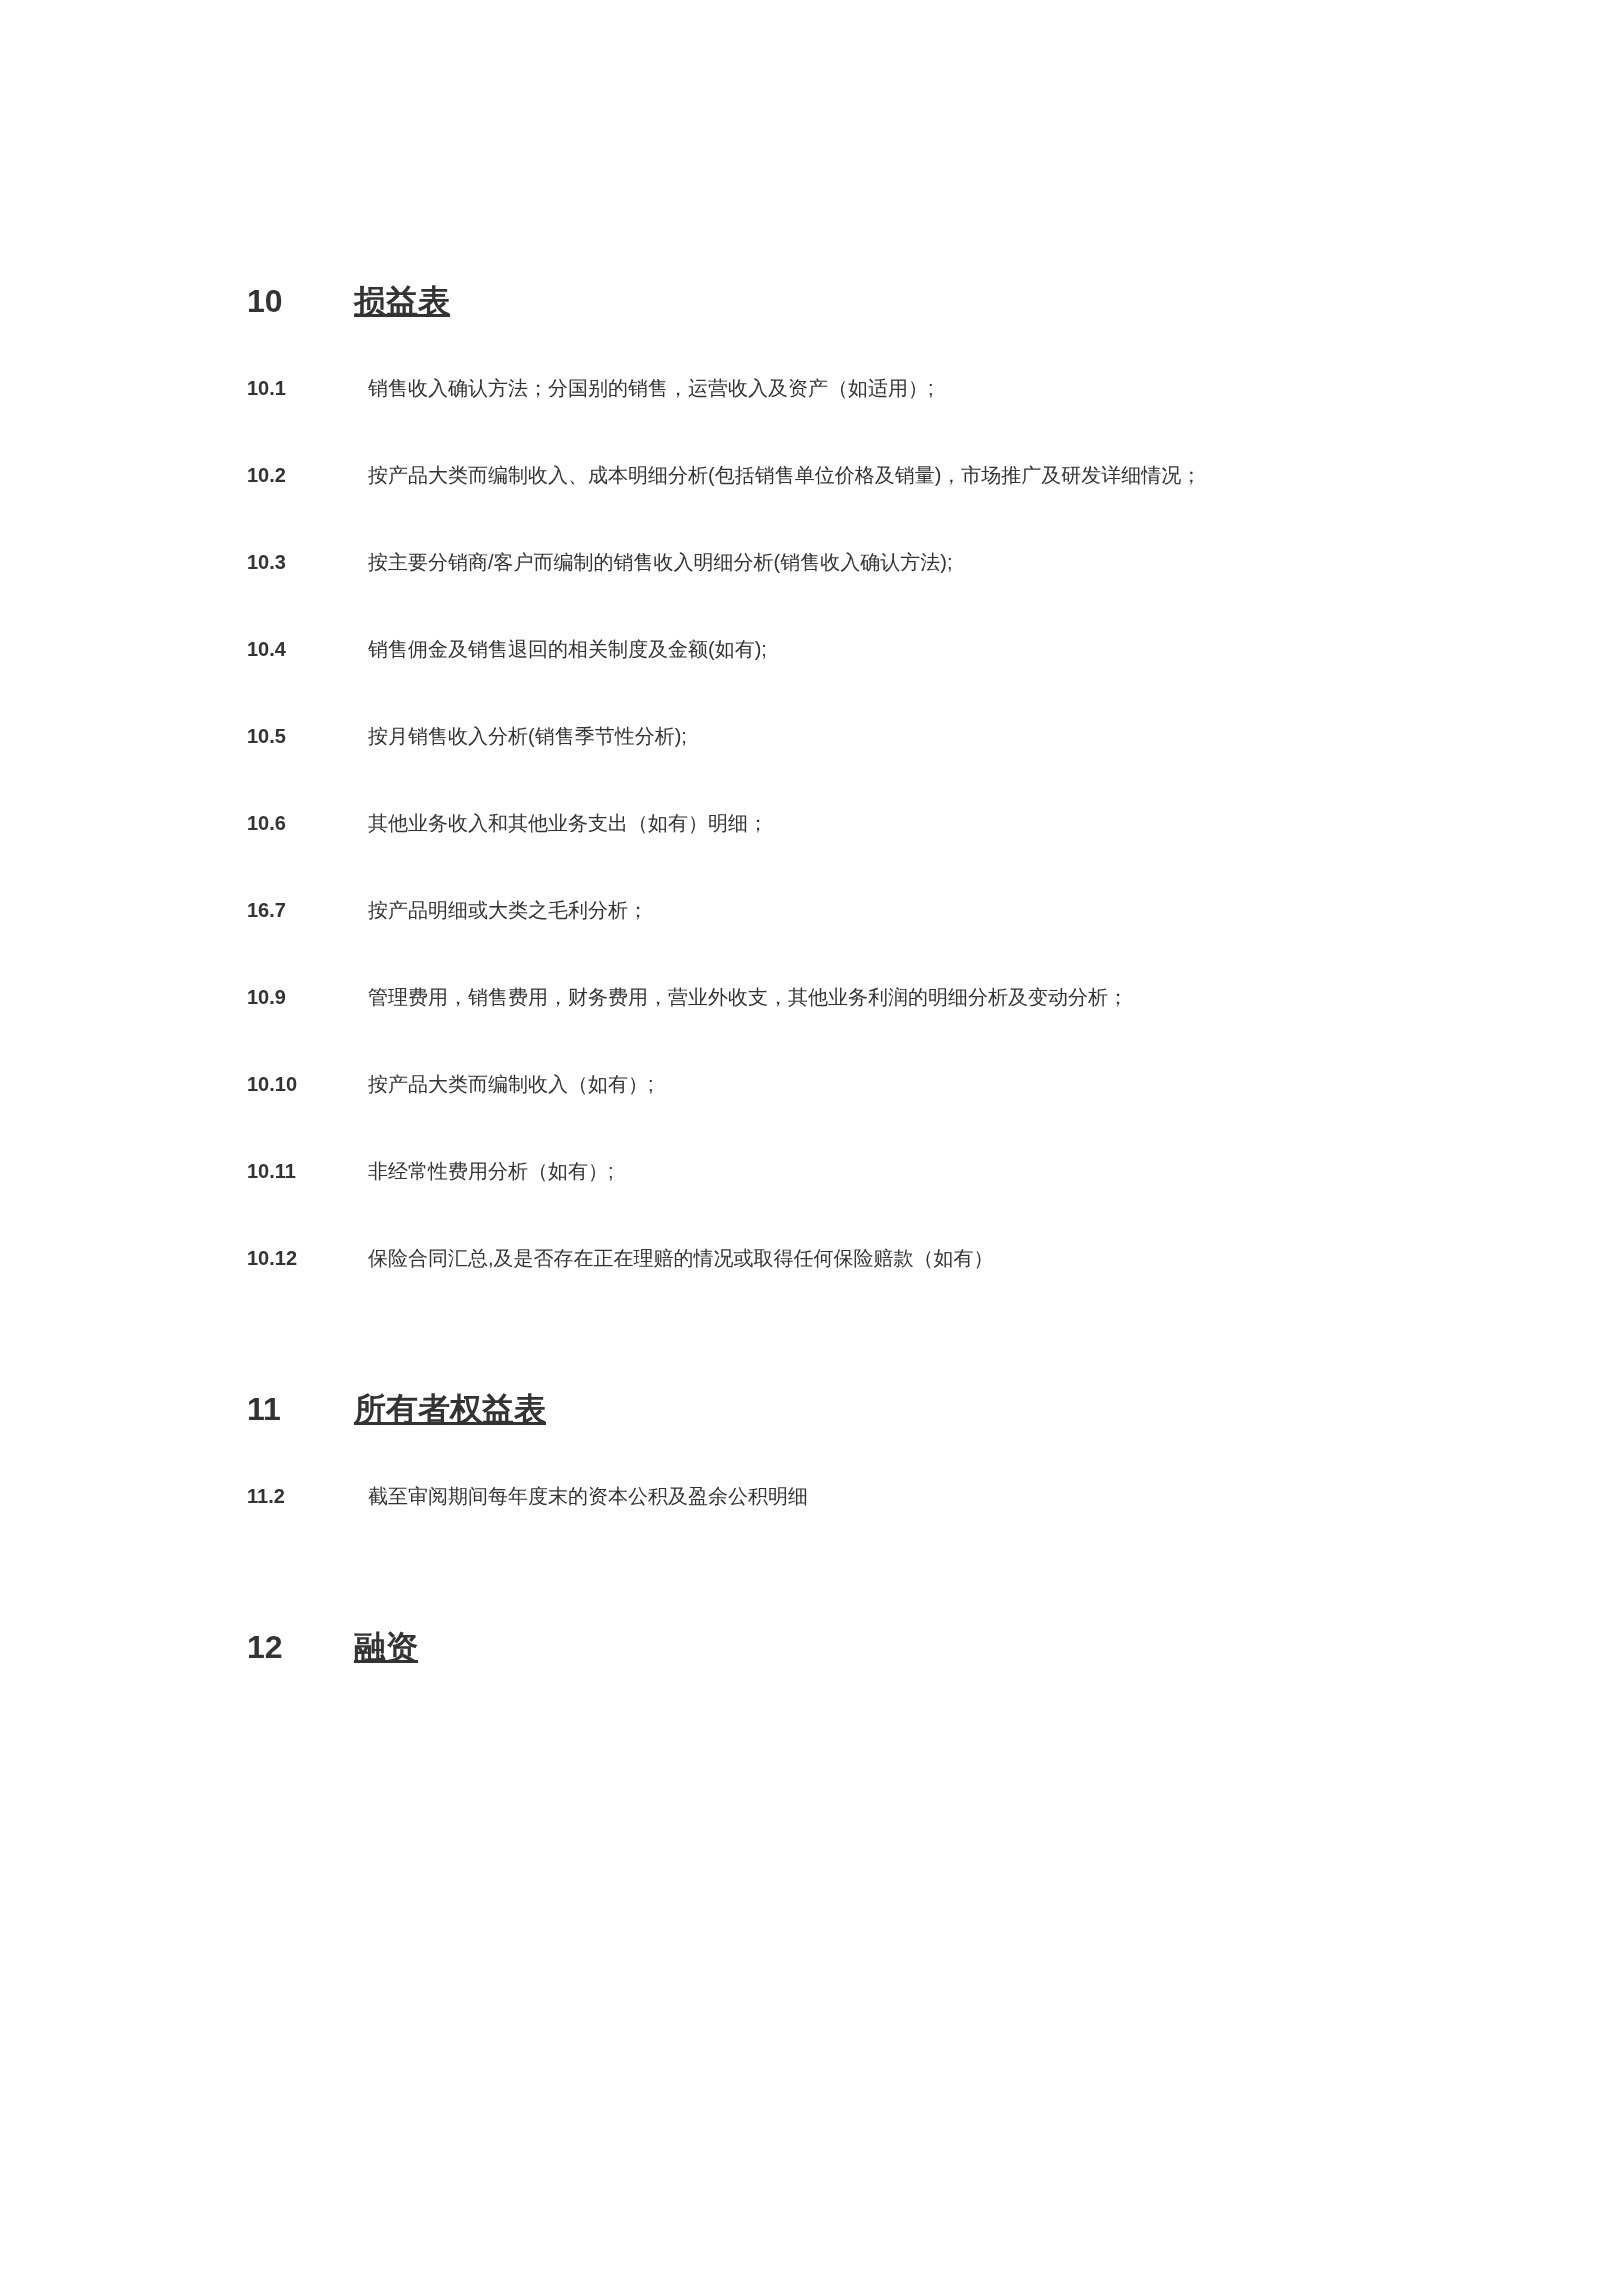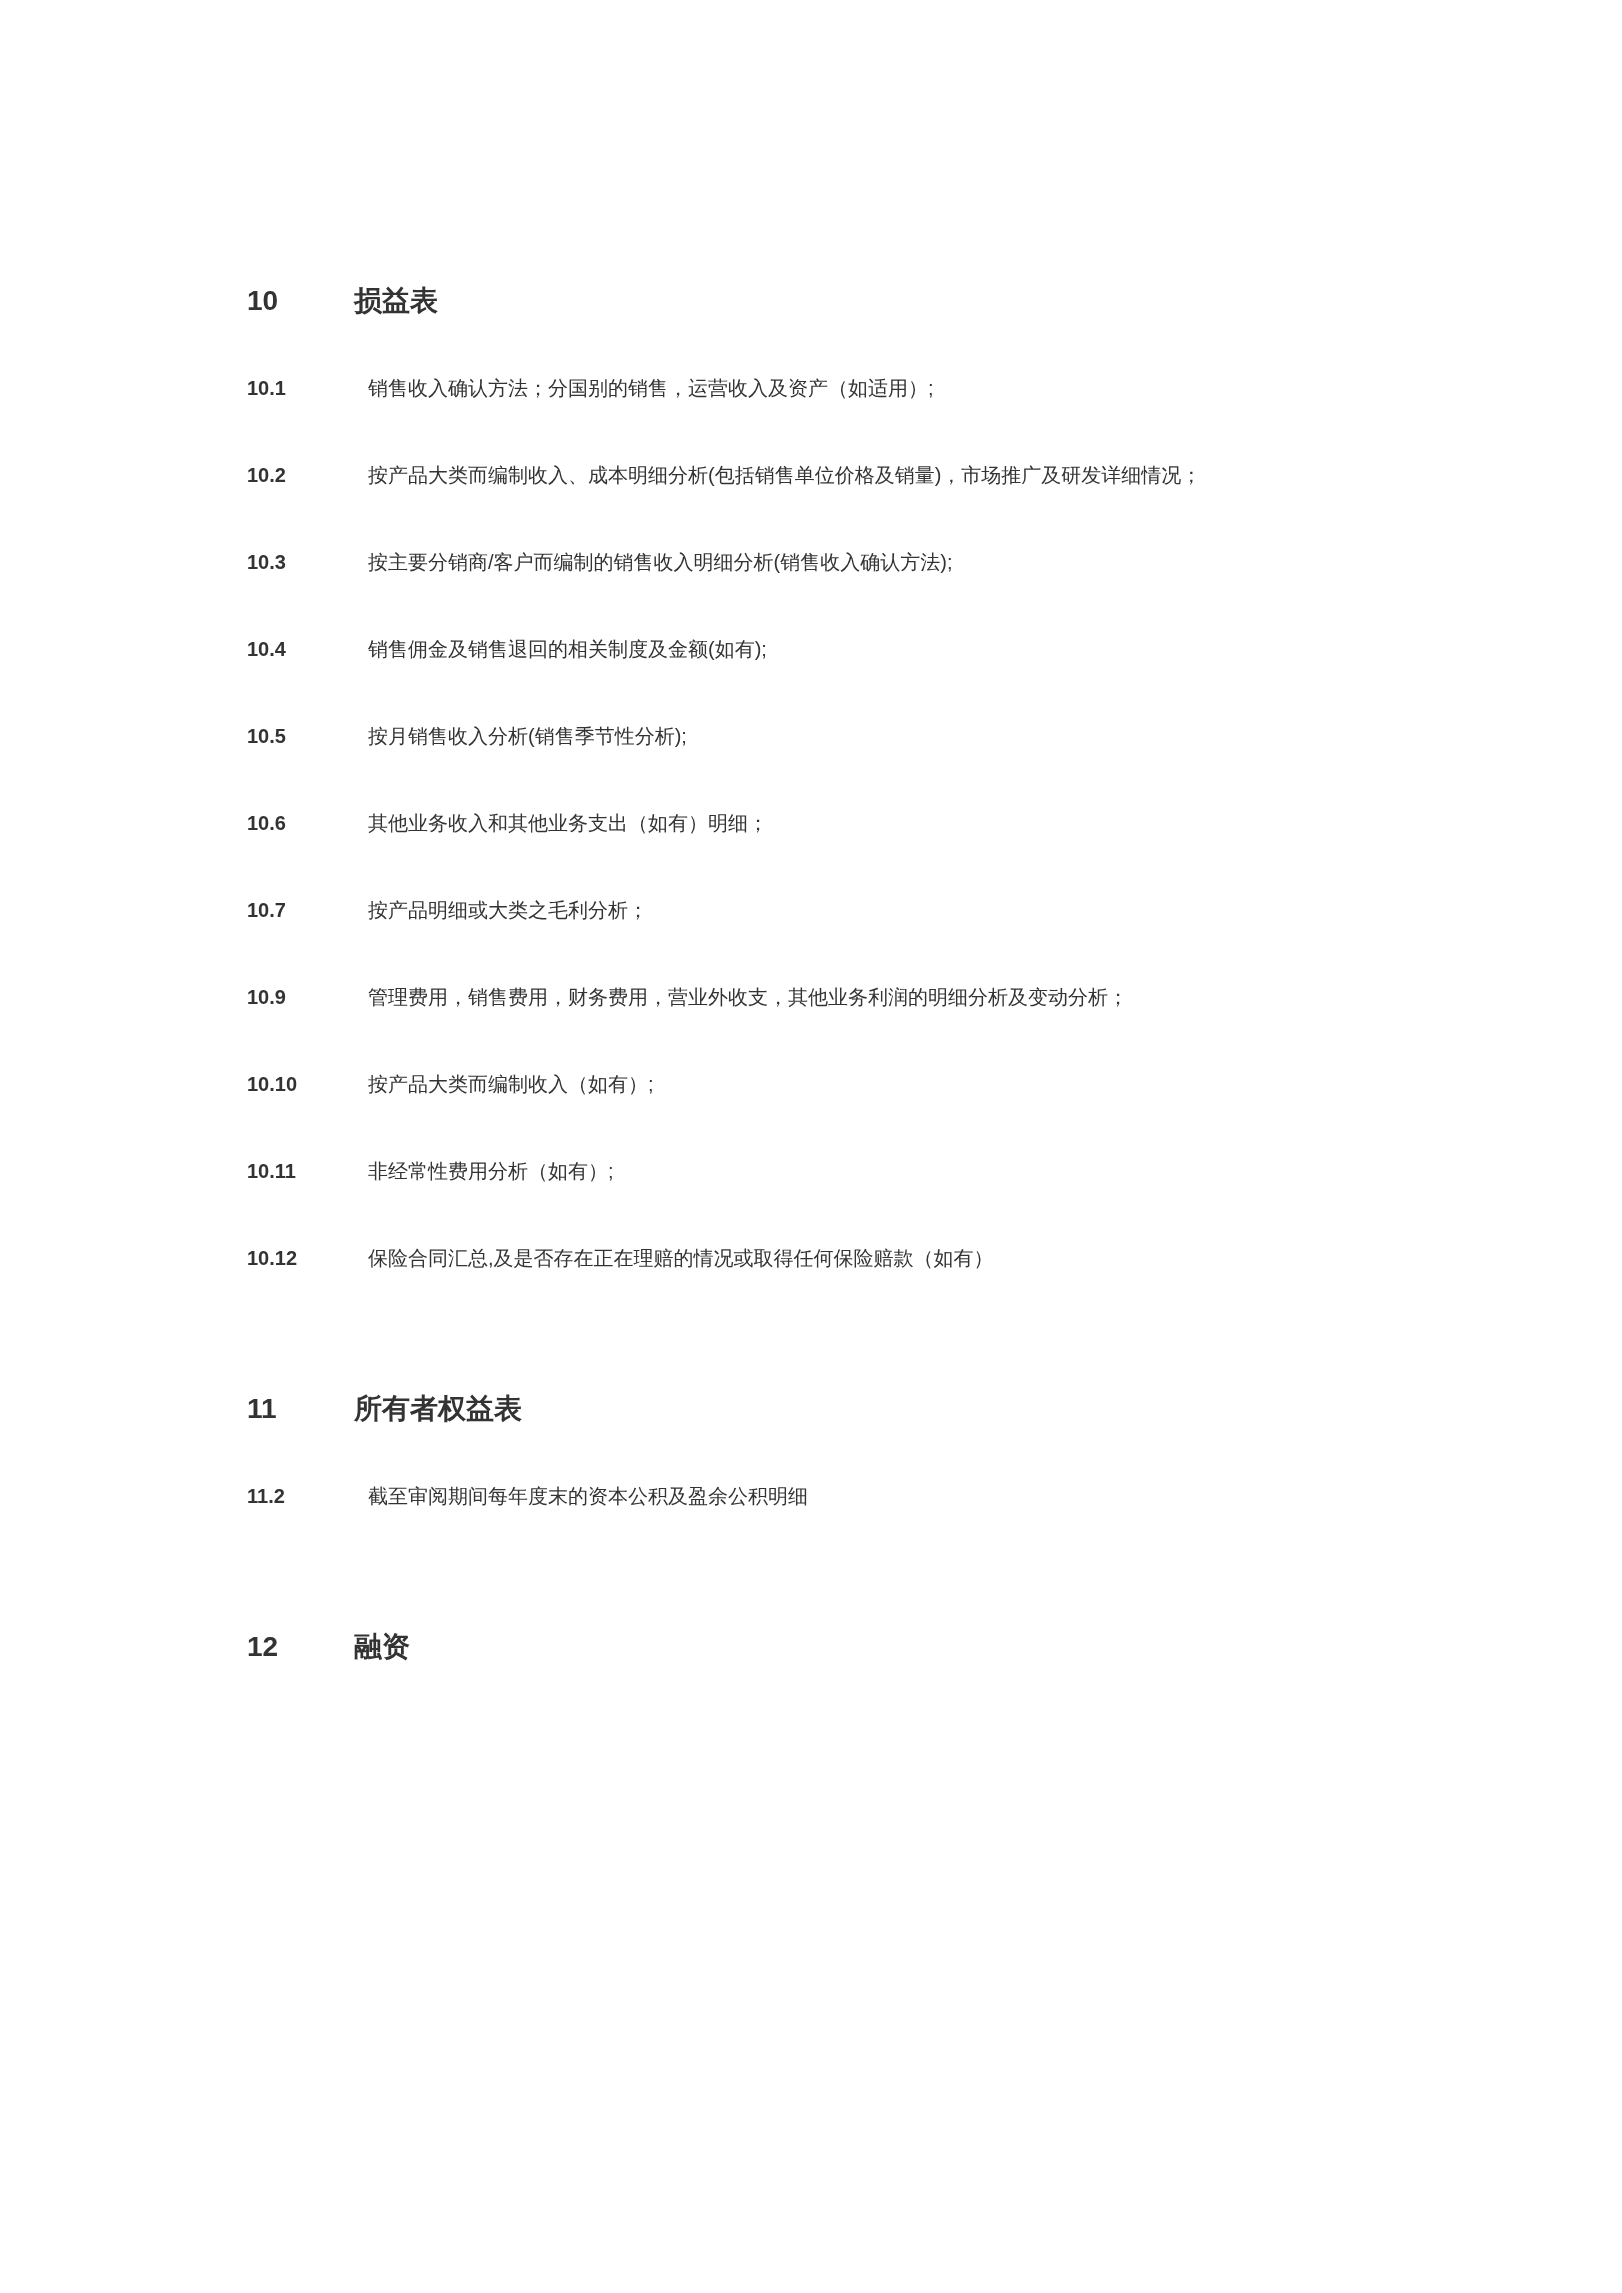--- a/index.html
+++ b/index.html
@@ -12,25 +12,26 @@
     position: relative;
     width: 1623px;
     height: 2294px;
     background: #ffffff;
     padding: 273px 236px 0 247px;
     overflow: hidden;
   }
   .section { display: block; }
   .section + .section { margin-top: 95px; }
   .section-heading {
-    font-size: 28px;
+    font-size: 32px;
     font-weight: 700;
     line-height: 56px;
     margin: 0 0 31px 0;
     color: #333333;
+    text-decoration: underline;
   }
   .section-heading .sec-num {
     display: inline-block;
     min-width: 107px;
     font-weight: 700;
   }
   .item {
     font-size: 20px;
     line-height: 56px;
     margin: 0 0 31px 0;
@@ -69,21 +70,21 @@
     <p class="item">
       <span class="item-num">10.4</span><span class="item-text">销售佣金及销售退回的相关制度及金额(如有);</span>
     </p>
     <p class="item">
       <span class="item-num">10.5</span><span class="item-text">按月销售收入分析(销售季节性分析);</span>
     </p>
     <p class="item">
       <span class="item-num">10.6</span><span class="item-text">其他业务收入和其他业务支出（如有）明细；</span>
     </p>
     <p class="item">
-      <span class="item-num">10.7</span><span class="item-text">按产品明细或大类之毛利分析；</span>
+      <span class="item-num">16.7</span><span class="item-text">按产品明细或大类之毛利分析；</span>
     </p>
     <p class="item">
       <span class="item-num">10.9</span><span class="item-text">管理费用，销售费用，财务费用，营业外收支，其他业务利润的明细分析及变动分析；</span>
     </p>
     <p class="item">
       <span class="item-num">10.10</span><span class="item-text">按产品大类而编制收入（如有）;</span>
     </p>
     <p class="item">
       <span class="item-num">10.11</span><span class="item-text">非经常性费用分析（如有）;</span>
     </p>

